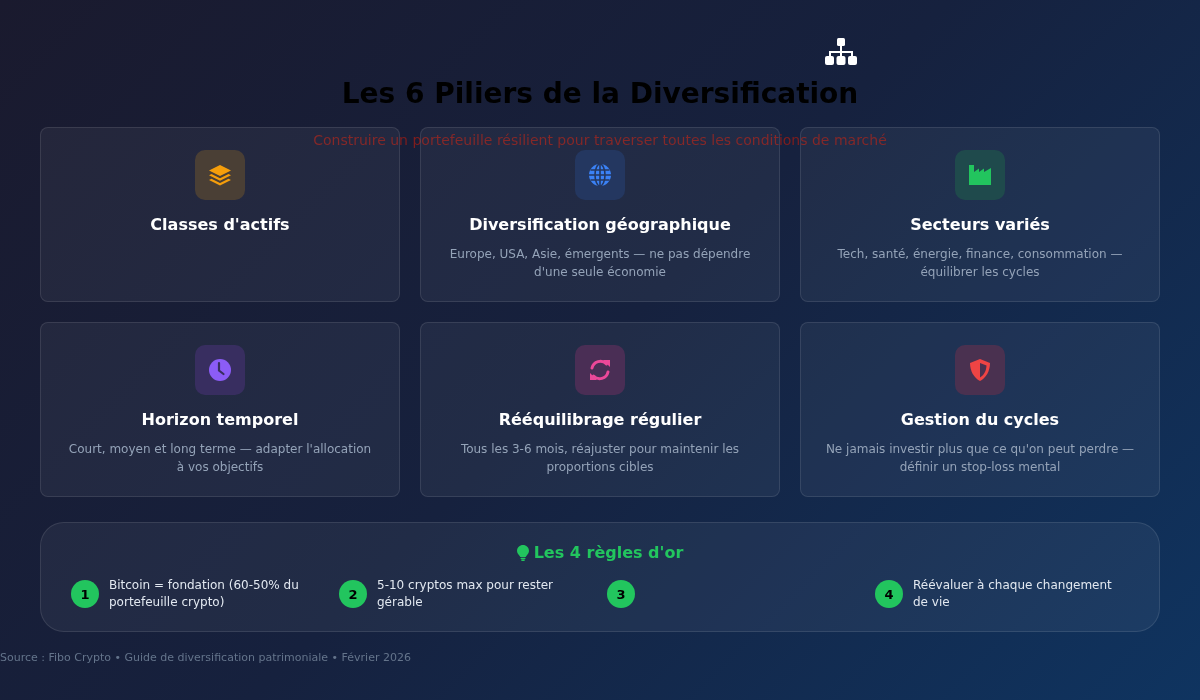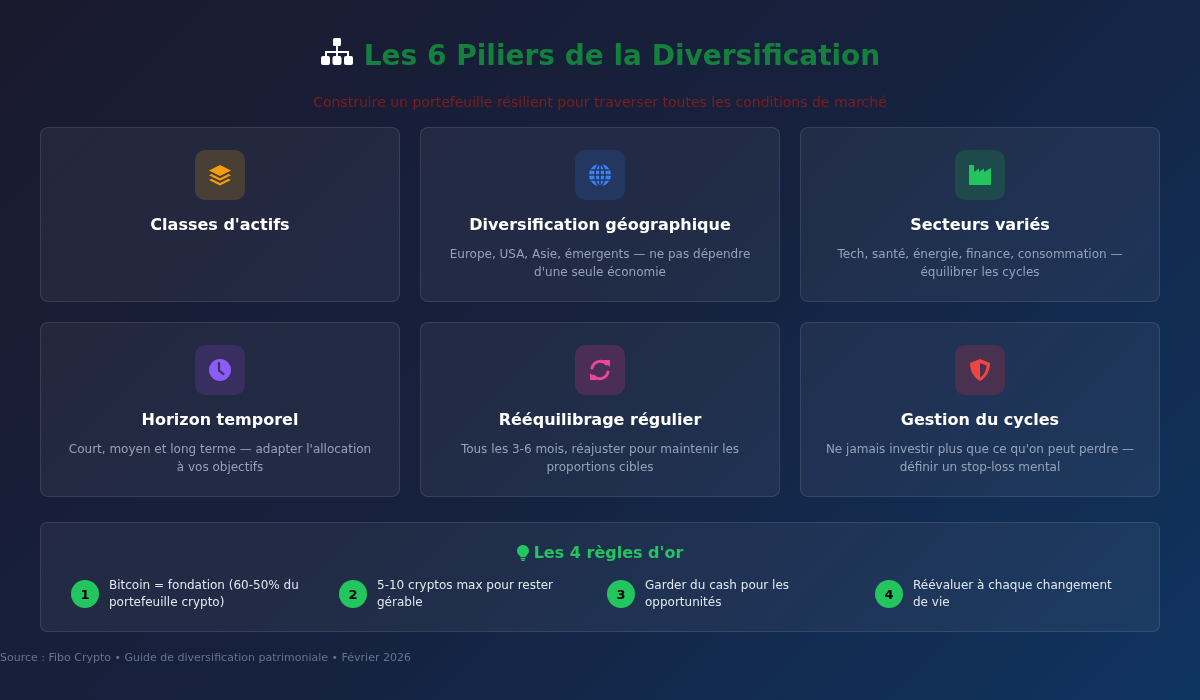--- a/index.html
+++ b/index.html
@@ -5,22 +5,22 @@
     * { box-sizing: border-box; margin: 0; padding: 0; }
     html, body { width: 1200px; height: 700px; overflow: hidden; }
     body {
       font-family: "DejaVu Sans", sans-serif;
       background: linear-gradient(135deg, #1a1a2e 0%, #16213e 50%, #0f3460 100%);
       color: #ffffff;
       position: relative;
     }
     .header { position: absolute; top: 38px; left: 0; width: 1200px; text-align: center; }
     .title {
-      font-size: 28px; font-weight: bold; color: #15803d;
-      display: inline-flex; align-items: flex-start; gap: 10px; line-height: 36px;
+      font-size: 28px; font-weight: bold; color: #000000;
+      display: inline-flex; align-items: flex-end; gap: 10px; line-height: 36px; flex-direction: column;
     }
     .title svg { width: 34px; height: 28px; }
     .subtitle { margin-top: 20px; font-size: 14px; color: #7f1d1d; }
 
     .grid {
       position: absolute; top: 127px; left: 40px;
       display: grid; grid-template-columns: 360px 360px 360px;
       column-gap: 20px; row-gap: 20px;
     }
     .card {
@@ -38,21 +38,21 @@
     .icon-box svg { width: 24px; height: 24px; }
     .card-title { margin-top: 14px; font-size: 16px; font-weight: bold; color: #ffffff; line-height: 22px; }
     .card-desc {
       margin: 9px auto 0; width: 310px; font-size: 12px; color: #94a3b8; line-height: 18px;
     }
 
     .rules {
       position: absolute; top: 522px; left: 40px; width: 1120px; height: 110px;
       background: rgba(255,255,255,0.05);
       border: 1px solid rgba(255,255,255,0.10);
-      border-radius: 7px;
+      border-radius: 24px;
     }
     .rules-title {
       position: absolute; top: 20px; left: 0; width: 100%; text-align: center;
       font-size: 16px; font-weight: bold; color: #22c55e;
       display: flex; justify-content: center; align-items: center; gap: 5px;
     }
     .rules-title svg { width: 12px; height: 16px; }
     .rules-list {
       position: absolute; top: 54px; left: 30px; width: 1072px;
       display: grid; grid-template-columns: repeat(4, 1fr); column-gap: 0;
@@ -175,21 +175,20 @@
     <div class="rule">
       <div class="rule-num">1</div>
       <div class="rule-text">Bitcoin = fondation (60-50% du portefeuille crypto)</div>
     </div>
     <div class="rule">
       <div class="rule-num">2</div>
       <div class="rule-text">5-10 cryptos max pour rester gérable</div>
     </div>
     <div class="rule">
       <div class="rule-num">3</div>
-      <div class="rule-text">Garder du cash pour les opportunités</div>
     </div>
     <div class="rule">
       <div class="rule-num">4</div>
       <div class="rule-text">Réévaluer à chaque changement de vie</div>
     </div>
   </div>
 </section>
 
 <footer class="footer">Source : Fibo Crypto • Guide de diversification patrimoniale • Février 2026</footer>
 

